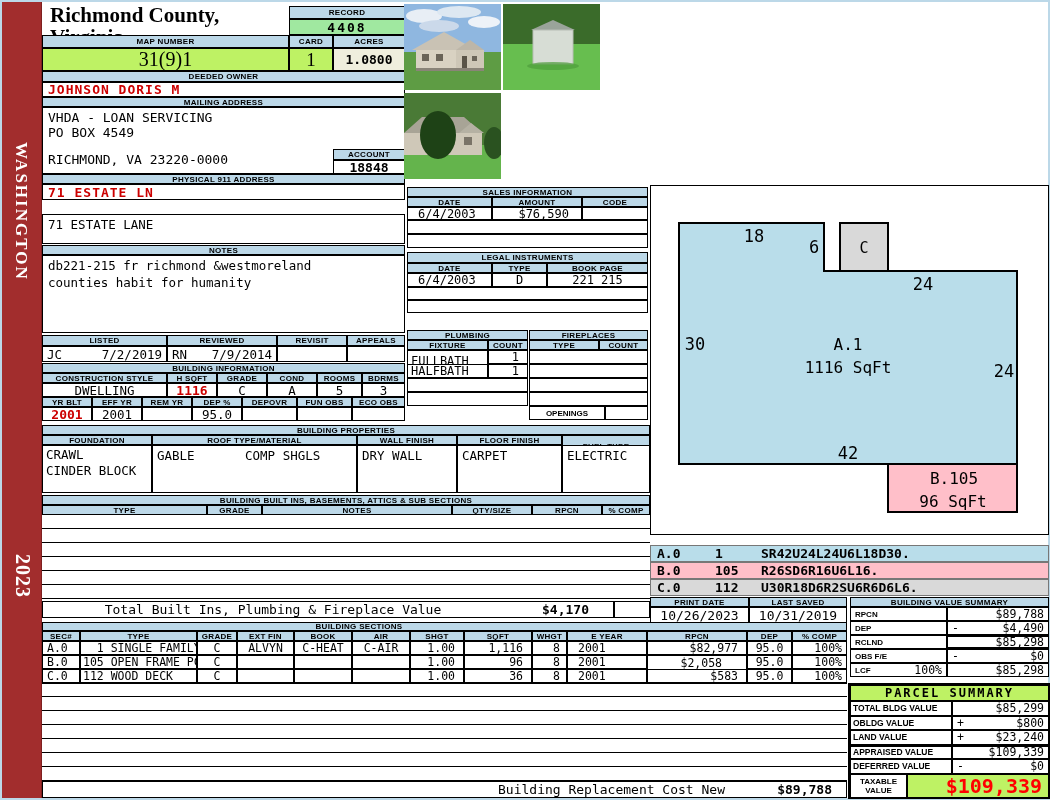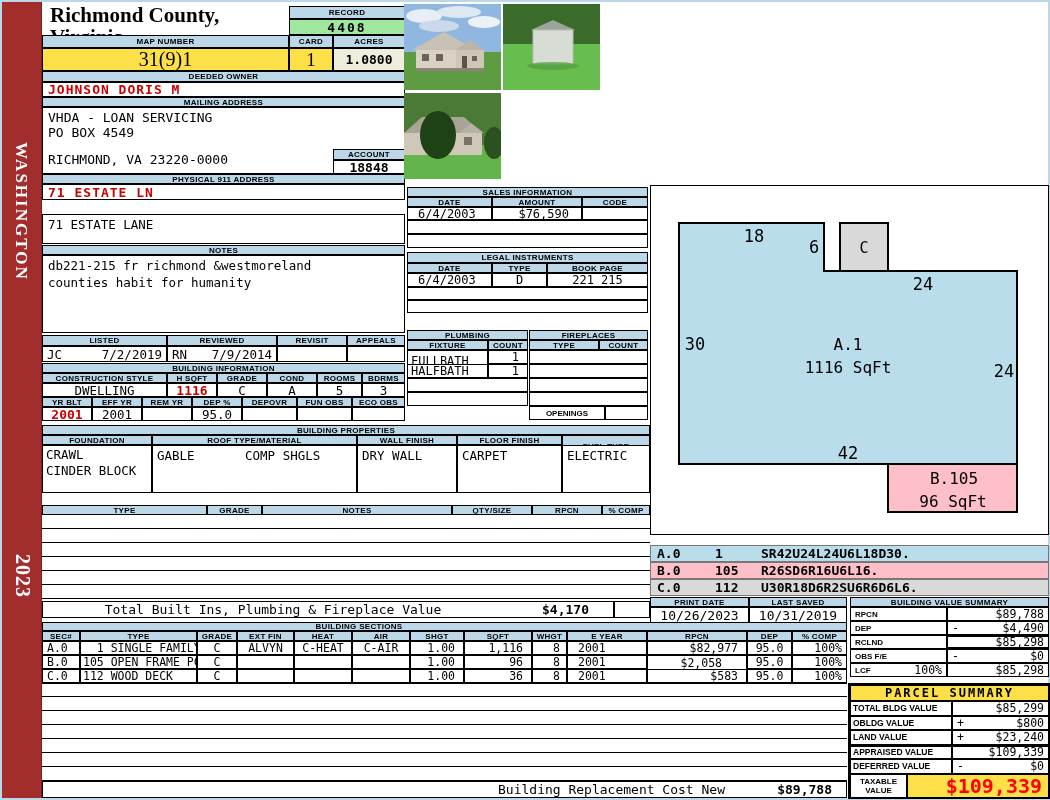--- a/index.html
+++ b/index.html
@@ -11,21 +11,21 @@
          font:bold 8px "Liberation Sans",sans-serif; letter-spacing:.3px;
          display:flex; align-items:center; justify-content:center; white-space:nowrap; overflow:hidden; }
   .cell { position:absolute; border:1px solid #000; background:#fff;
           font:12px "DejaVu Sans Mono",monospace; display:flex; align-items:center; white-space:pre; overflow:hidden; }
   .noborder { border:none; }
   .c { justify-content:center; }
   .r { justify-content:flex-end; }
   .sb { justify-content:space-between; }
   .bold { font-weight:bold; }
   .red { color:#CC0000; }
-  .yellow { background:#fde047; }
+  .yellow { background:#bef264; }
   .green { background:#A0E8A0; }
   .cream { background:#EFEEDD; }
   .stripe { background:#F2F6F9; }
   .mono11 { font-size:11.5px; }
   .mono13 { font-size:13px; }
   .sidebar { background:#A22D2D; border-right:1px solid #7E1F1F; }
   .vtext { position:absolute; left:9px; writing-mode:vertical-rl; color:#fff;
            font:bold 17px "Liberation Serif",serif; letter-spacing:2px; }
   .lbl8 { font:bold 8px "Liberation Sans",sans-serif; }
   .emptyrow { position:absolute; border-bottom:1px solid #000; background:#fff; }
@@ -170,20 +170,21 @@
     <span style="position:absolute;top:17px;left:3px;">CINDER BLOCK</span>
   </div>
   <div class="cell" style="left:150px;top:443px;width:205px;height:48px;font-size:12.5px;">
     <span style="position:absolute;top:2px;left:4px;">GABLE</span>
     <span style="position:absolute;top:2px;left:92px;">COMP SHGLS</span>
   </div>
   <div class="cell" style="left:355px;top:443px;width:100px;height:48px;align-items:flex-start;padding:2px 0 0 4px;font-size:12.5px;">DRY WALL</div>
   <div class="cell" style="left:455px;top:443px;width:105px;height:48px;align-items:flex-start;padding:2px 0 0 4px;font-size:12.5px;">CARPET</div>
   <div class="cell" style="left:560px;top:443px;width:88px;height:48px;align-items:flex-start;padding:2px 0 0 4px;font-size:12.5px;">ELECTRIC</div>
 
+  <div class="bar" style="left:40px;top:493px;width:608px;height:10px;">BUILDING BUILT INS, BASEMENTS, ATTICS &amp; SUB SECTIONS</div>
   <div class="bar" style="left:40px;top:503px;width:165px;height:10px;">TYPE</div>
   <div class="bar" style="left:205px;top:503px;width:55px;height:10px;">GRADE</div>
   <div class="bar" style="left:260px;top:503px;width:190px;height:10px;">NOTES</div>
   <div class="bar" style="left:450px;top:503px;width:80px;height:10px;">QTY/SIZE</div>
   <div class="bar" style="left:530px;top:503px;width:70px;height:10px;">RPCN</div>
   <div class="bar" style="left:600px;top:503px;width:48px;height:10px;">% COMP</div>
   <div class="emptyrow" style="left:40px;top:513px;width:608px;height:14px;"></div>
   <div class="emptyrow stripe" style="left:40px;top:527px;width:608px;height:14px;"></div>
   <div class="emptyrow" style="left:40px;top:541px;width:608px;height:14px;"></div>
   <div class="emptyrow stripe" style="left:40px;top:555px;width:608px;height:14px;"></div>
@@ -196,21 +197,21 @@
   </div>
   <div class="cell" style="left:612px;top:599px;width:36px;height:17px;"></div>
 
   <div class="bar" style="left:40px;top:620px;width:805px;height:9px;justify-content:flex-start;">
     <span style="width:632px;text-align:center;">BUILDING SECTIONS</span>
   </div>
   <div class="bar" style="left:40px;top:629px;width:38px;height:10px;">SEC#</div>
   <div class="bar" style="left:78px;top:629px;width:117px;height:10px;">TYPE</div>
   <div class="bar" style="left:195px;top:629px;width:40px;height:10px;">GRADE</div>
   <div class="bar" style="left:235px;top:629px;width:57px;height:10px;">EXT FIN</div>
-  <div class="bar" style="left:292px;top:629px;width:58px;height:10px;">HEAT</div>
+  <div class="bar" style="left:292px;top:629px;width:58px;height:10px;">BOOK</div>
   <div class="bar" style="left:350px;top:629px;width:58px;height:10px;">AIR</div>
   <div class="bar" style="left:408px;top:629px;width:54px;height:10px;">SHGT</div>
   <div class="bar" style="left:462px;top:629px;width:68px;height:10px;">SQFT</div>
   <div class="bar" style="left:530px;top:629px;width:35px;height:10px;">WHGT</div>
   <div class="bar" style="left:565px;top:629px;width:80px;height:10px;">E YEAR</div>
   <div class="bar" style="left:645px;top:629px;width:100px;height:10px;">RPCN</div>
   <div class="bar" style="left:745px;top:629px;width:45px;height:10px;">DEP</div>
   <div class="bar" style="left:790px;top:629px;width:55px;height:10px;">% COMP</div>
 
   <div class="cell mono11" style="left:40px;top:639px;width:38px;height:14px;padding-left:4px;">A.0</div>

